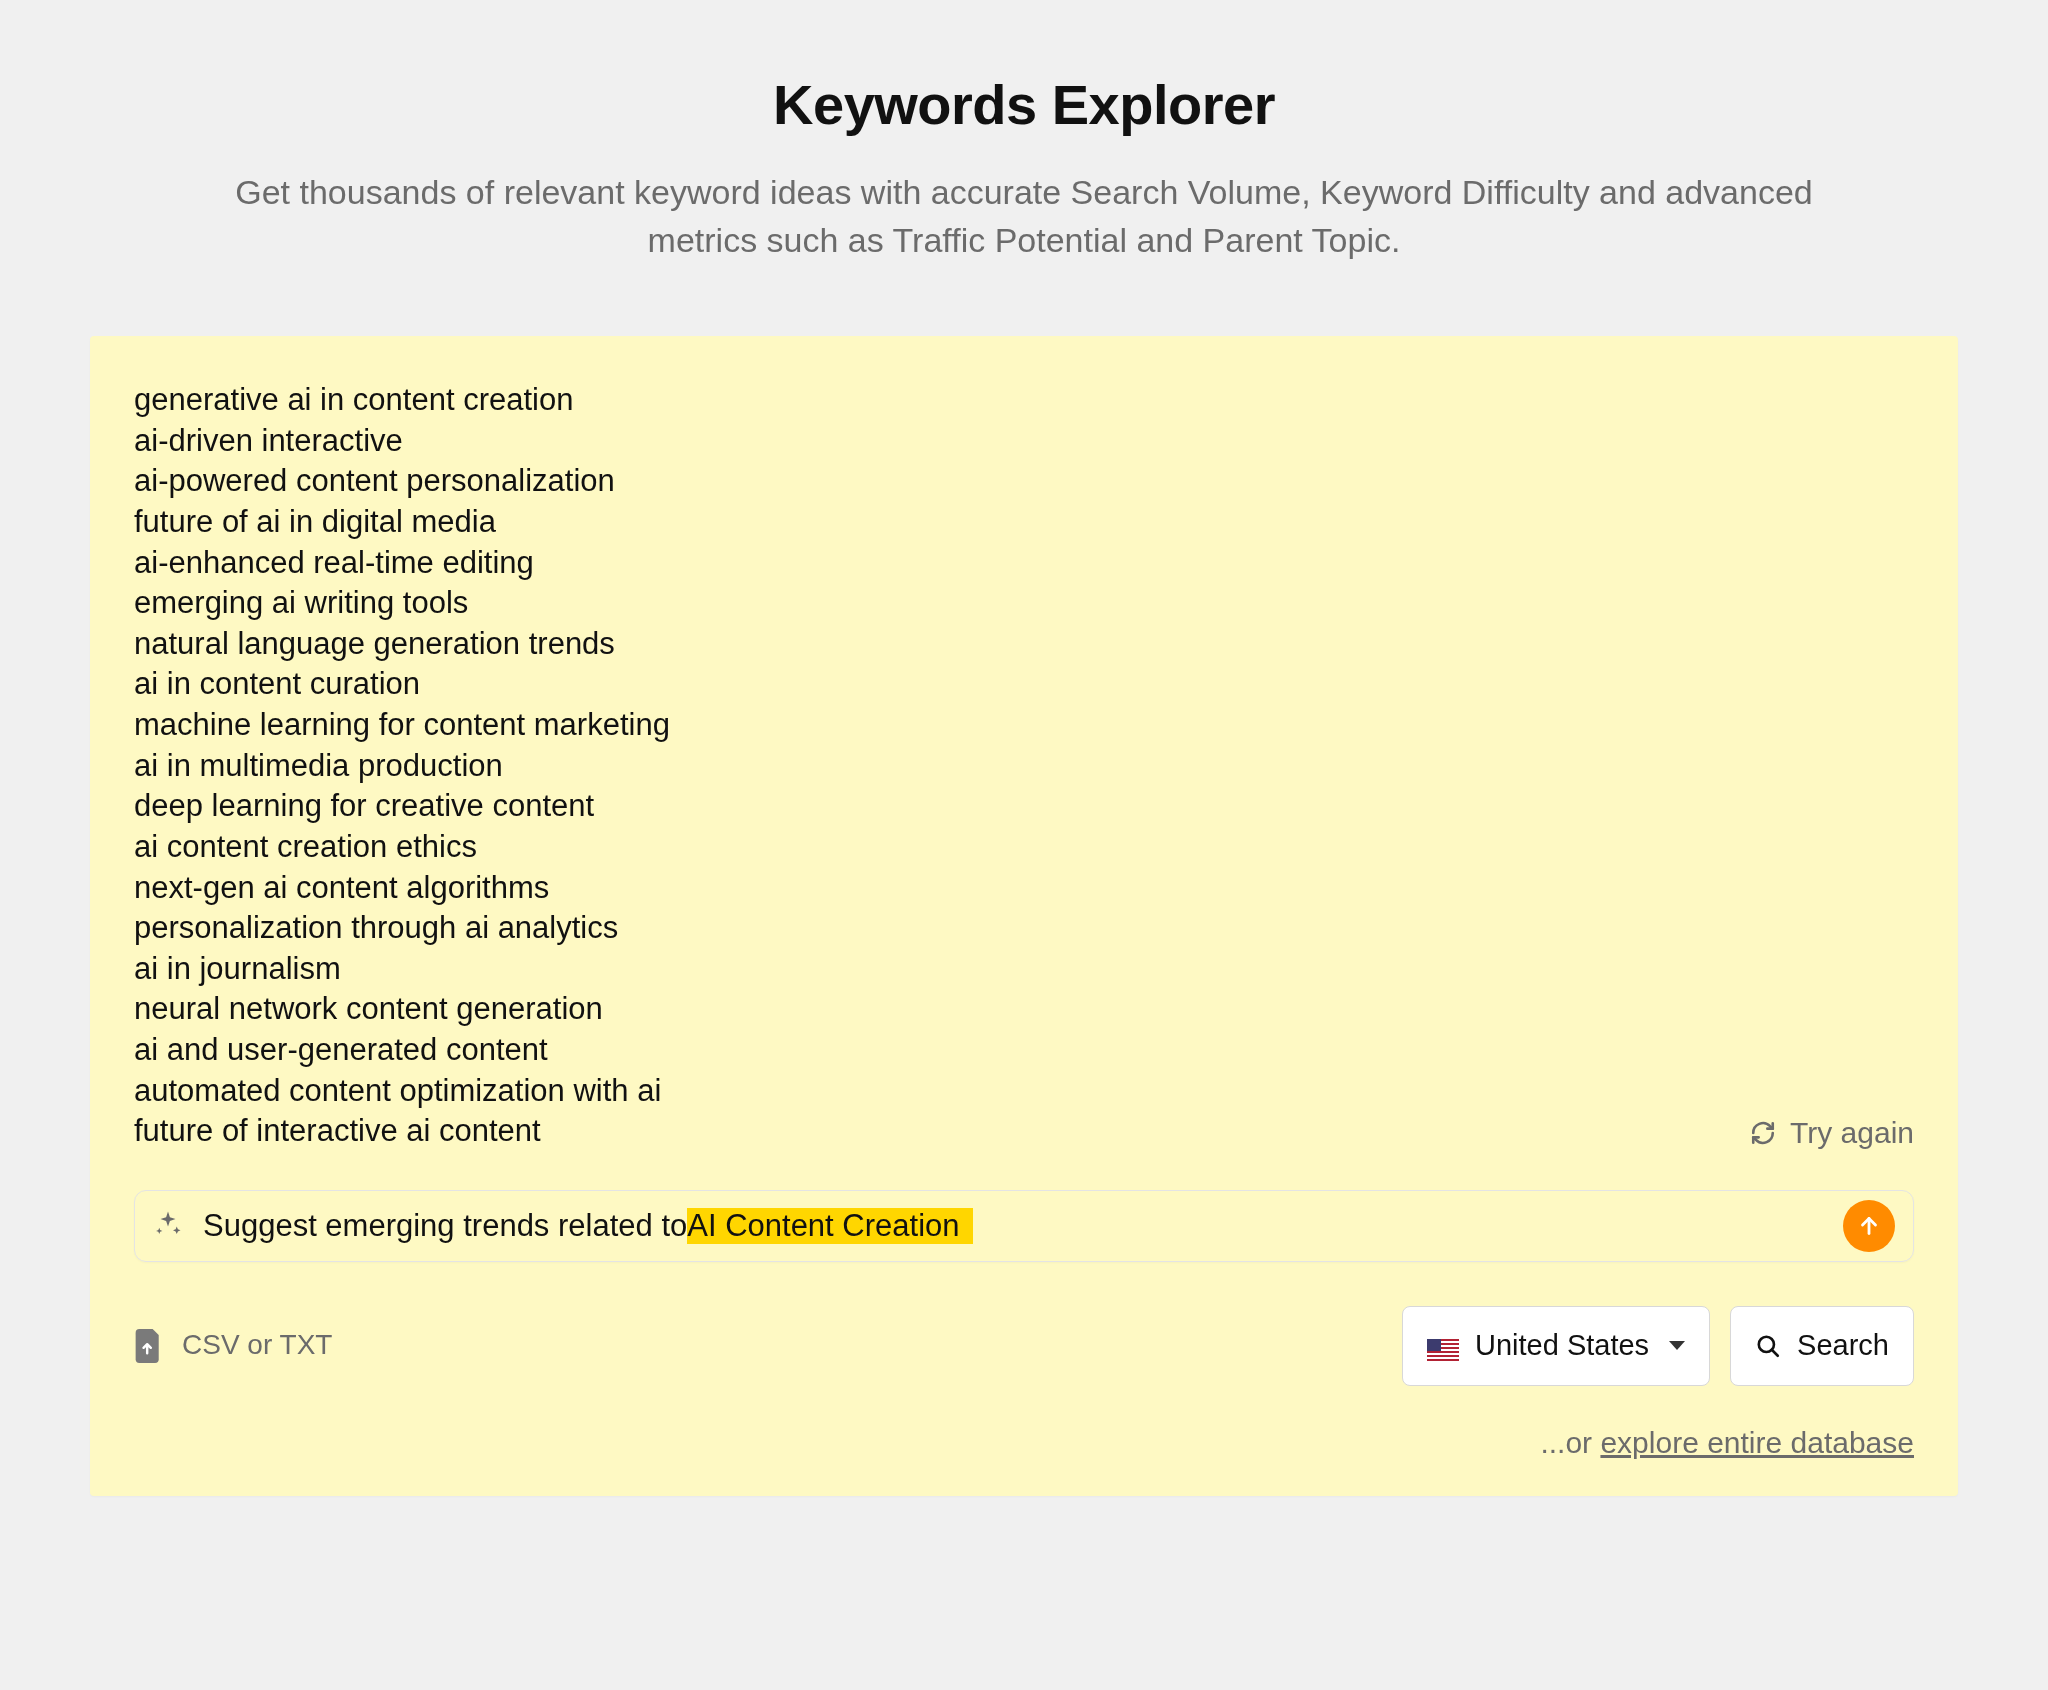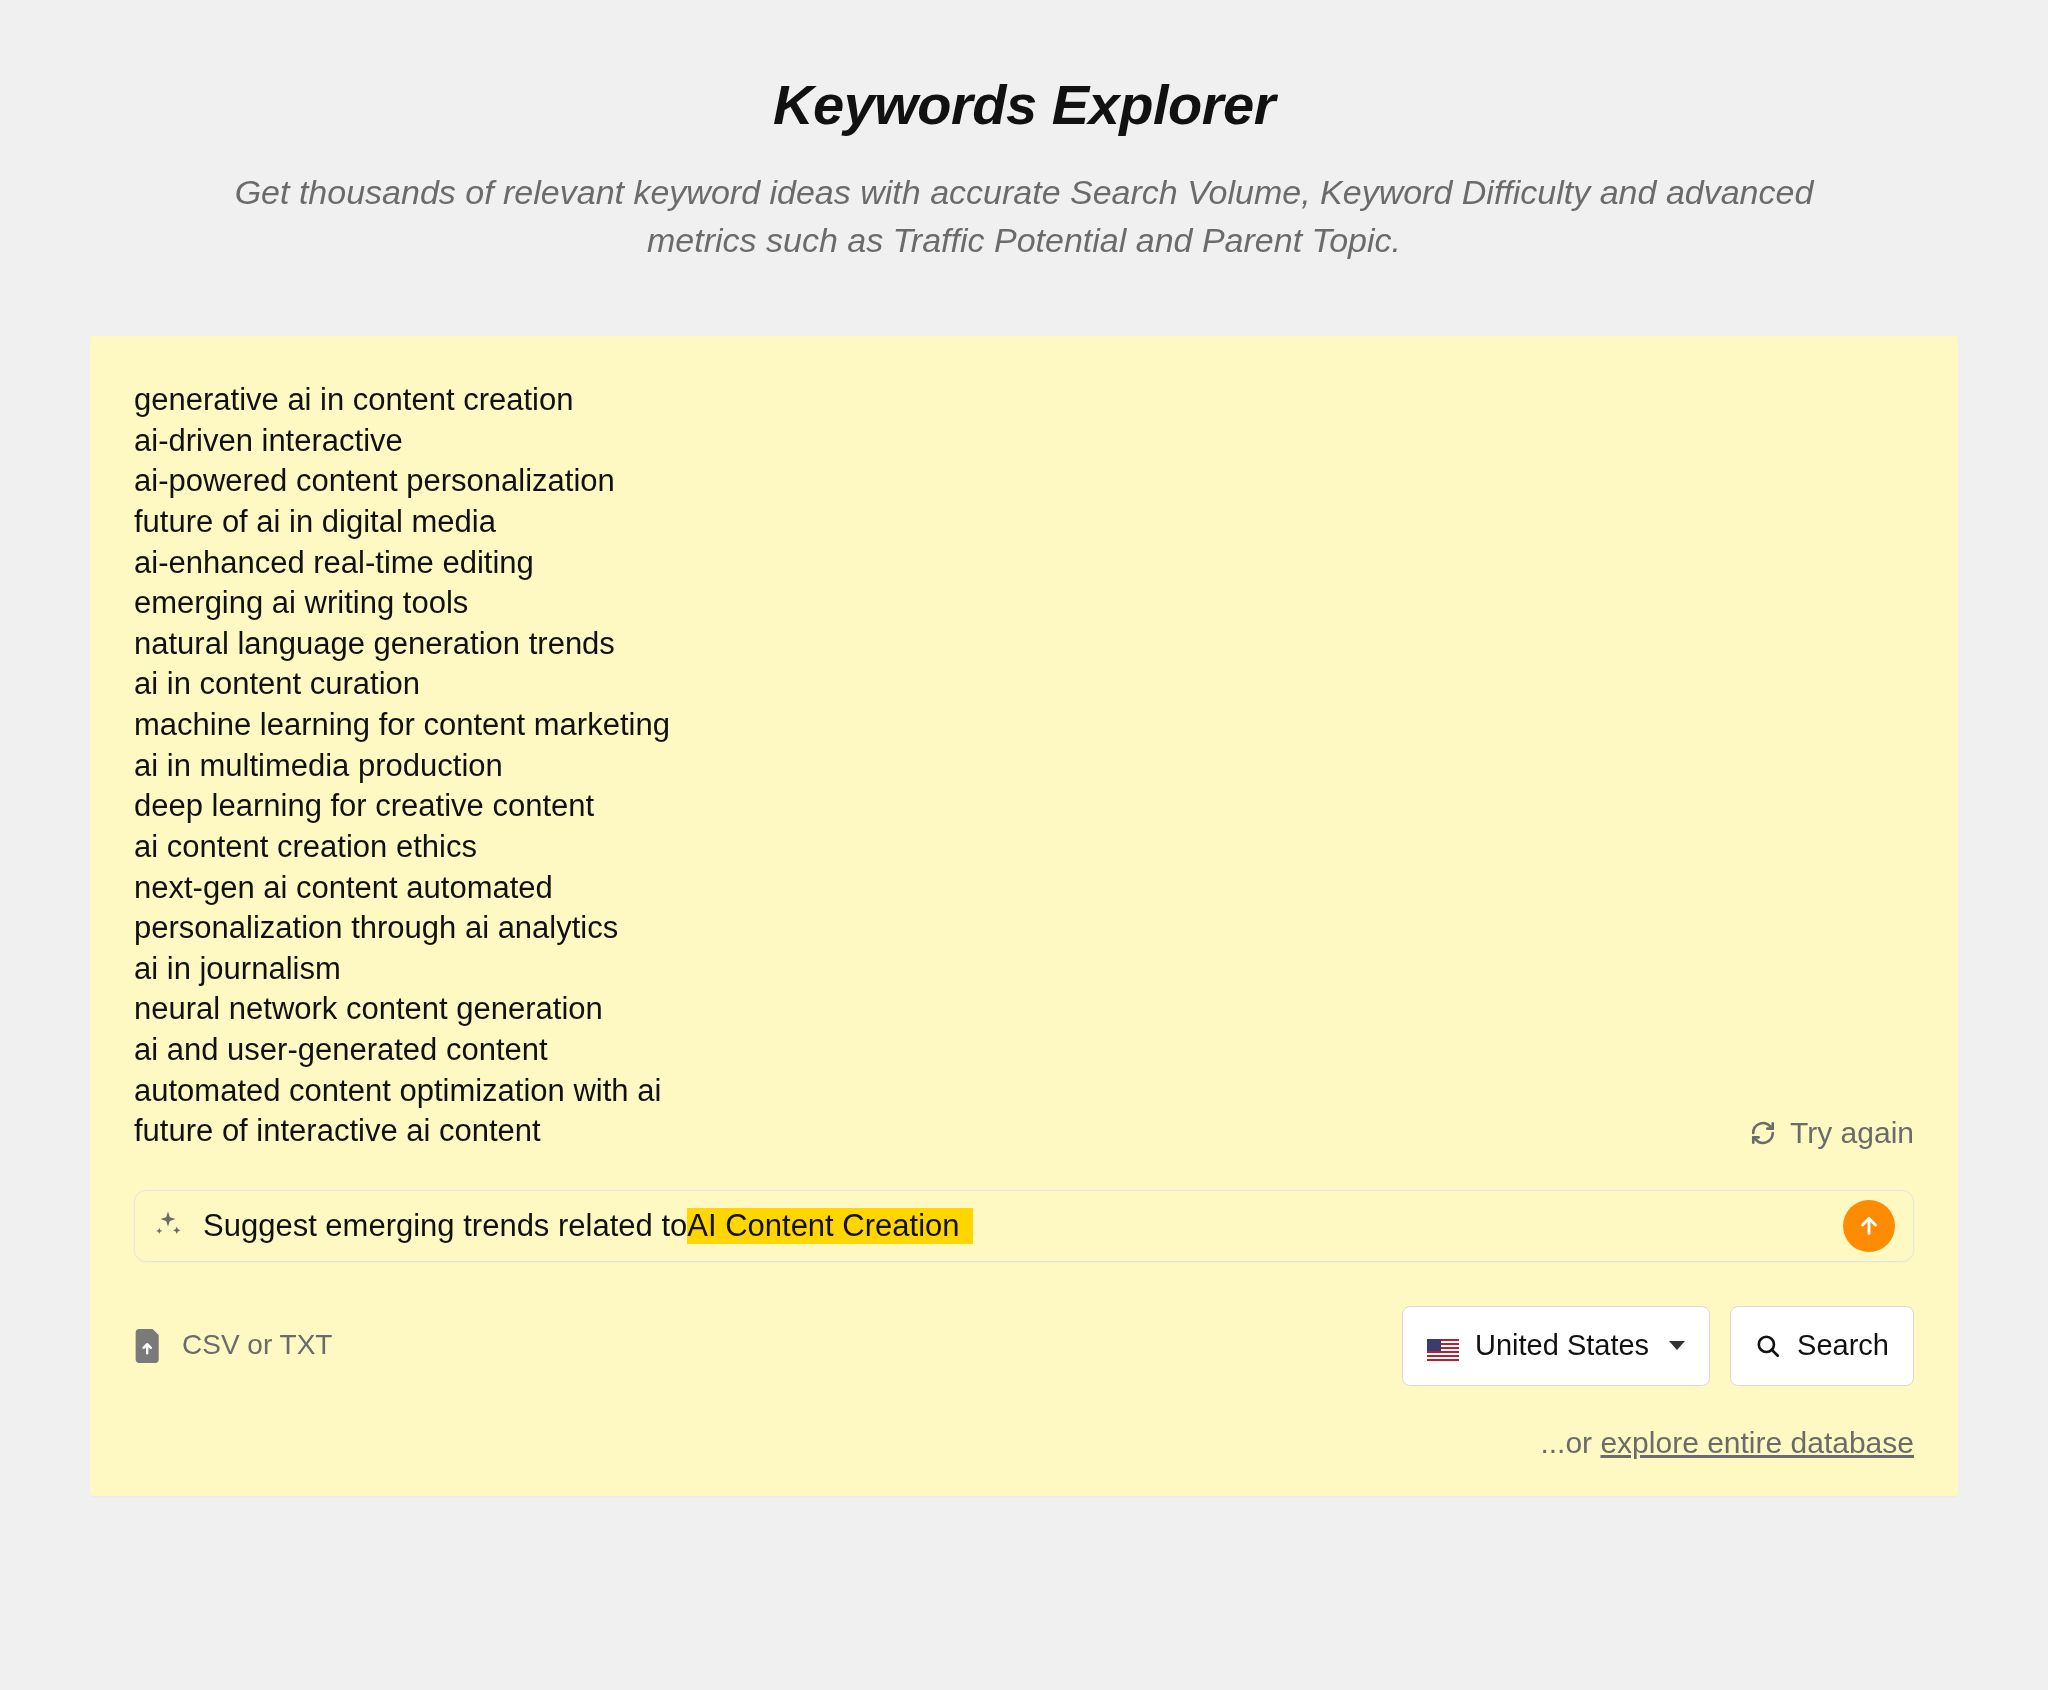--- a/index.html
+++ b/index.html
@@ -10,21 +10,20 @@
     font-family: -apple-system, BlinkMacSystemFont, "Segoe UI", Helvetica, Arial, sans-serif;
     color: #333;
   }
   .page-wrap {
     width: 2048px;
     padding: 72px 90px 0 90px;
   }
   .header {
     text-align: center;
     margin-bottom: 72px;
-    font-style: italic;
   }
   .page-title {
     font-size: 56px;
     font-weight: 700;
     color: #111;
     letter-spacing: -0.5px;
     margin-bottom: 32px;
   }
   .page-subtitle {
     font-size: 34px;
@@ -177,21 +176,21 @@
         <div>ai-powered content personalization</div>
         <div>future of ai in digital media</div>
         <div>ai-enhanced real-time editing</div>
         <div>emerging ai writing tools</div>
         <div>natural language generation trends</div>
         <div>ai in content curation</div>
         <div>machine learning for content marketing</div>
         <div>ai in multimedia production</div>
         <div>deep learning for creative content</div>
         <div>ai content creation ethics</div>
-        <div>next-gen ai content automated</div>
+        <div>next-gen ai content algorithms</div>
         <div>personalization through ai analytics</div>
         <div>ai in journalism</div>
         <div>neural network content generation</div>
         <div>ai and user-generated content</div>
         <div>automated content optimization with ai</div>
         <div>future of interactive ai content</div>
       </div>
 
     <div class="try-again-row">
       <button class="try-again">

